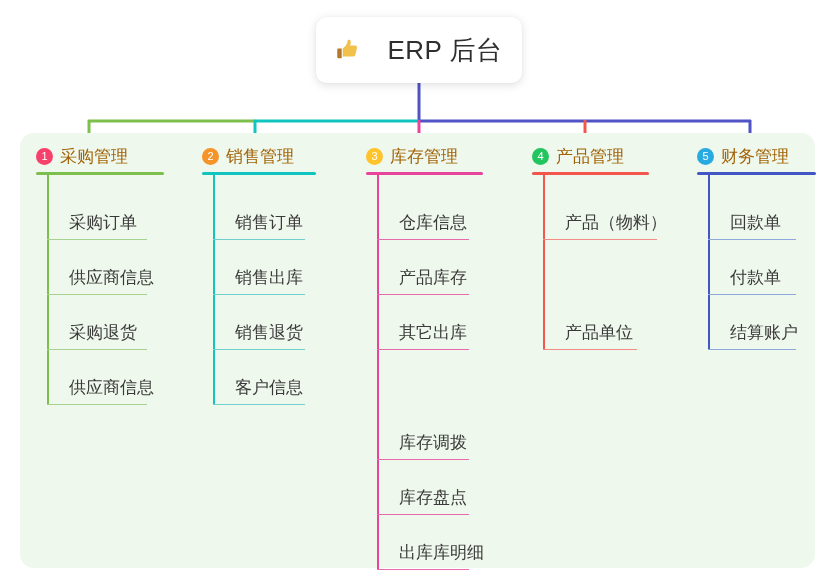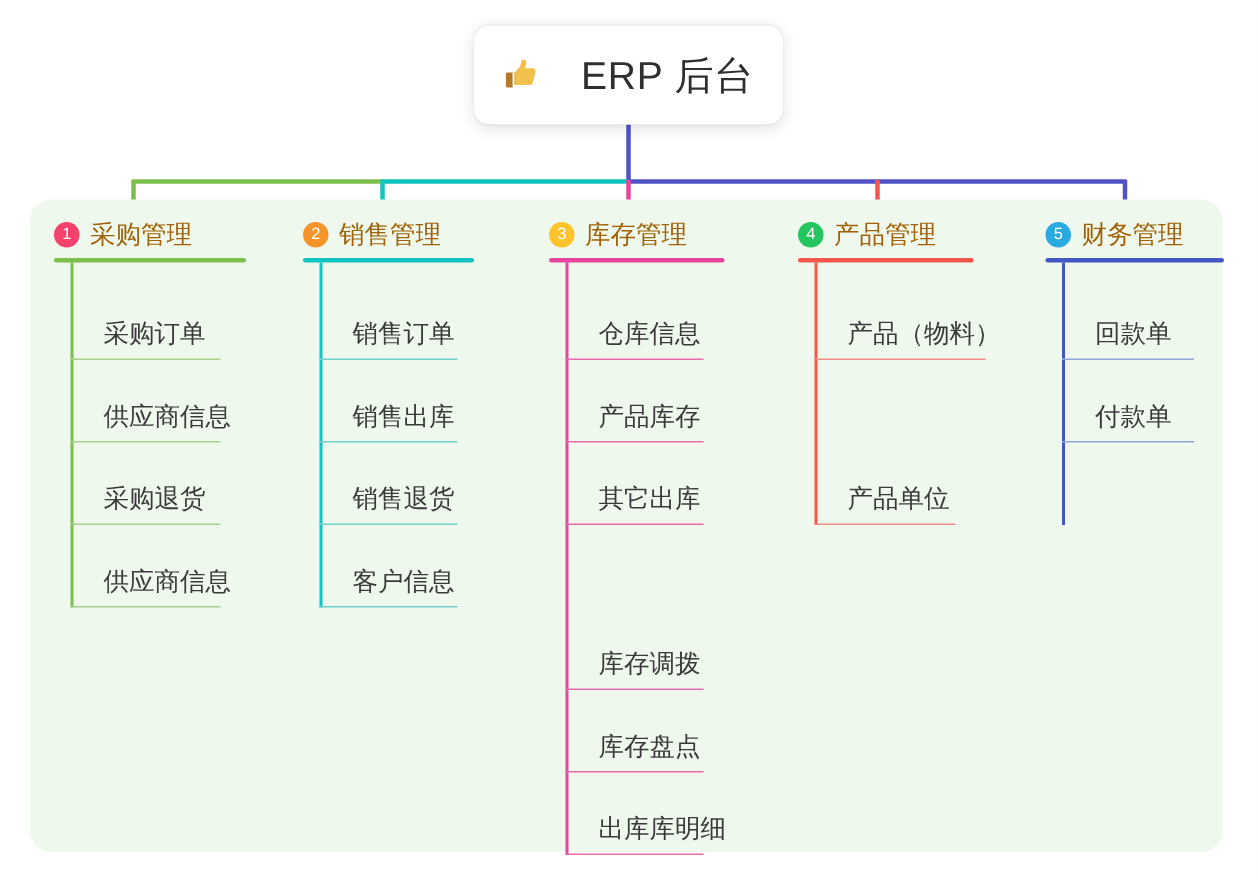--- a/index.html
+++ b/index.html
@@ -266,14 +266,18 @@
       <div class="head-rule" style="width: 119px; background: rgb(66, 87, 196);"></div>
       <div class="spine" style="background: rgb(66, 87, 196); height: 175px;"></div>
       <div class="leaf" style="top: 52px; height: 55px; width: 108px;">
         <span class="leaf-label">回款单</span>
         <div class="leaf-rule" style="width: 88px; background: rgb(143, 168, 220);"></div>
       </div>
       <div class="leaf" style="top: 107px; height: 55px; width: 108px;">
         <span class="leaf-label">付款单</span>
         <div class="leaf-rule" style="width: 88px; background: rgb(143, 168, 220);"></div>
       </div>
+      <div class="leaf" style="top: 162px; height: 55px; width: 108px;">
+        <span class="leaf-label">结算账户</span>
+        <div class="leaf-rule" style="width: 88px; background: rgb(143, 168, 220);"></div>
+      </div>
     </div>
   </div>
 
 </body></html>

